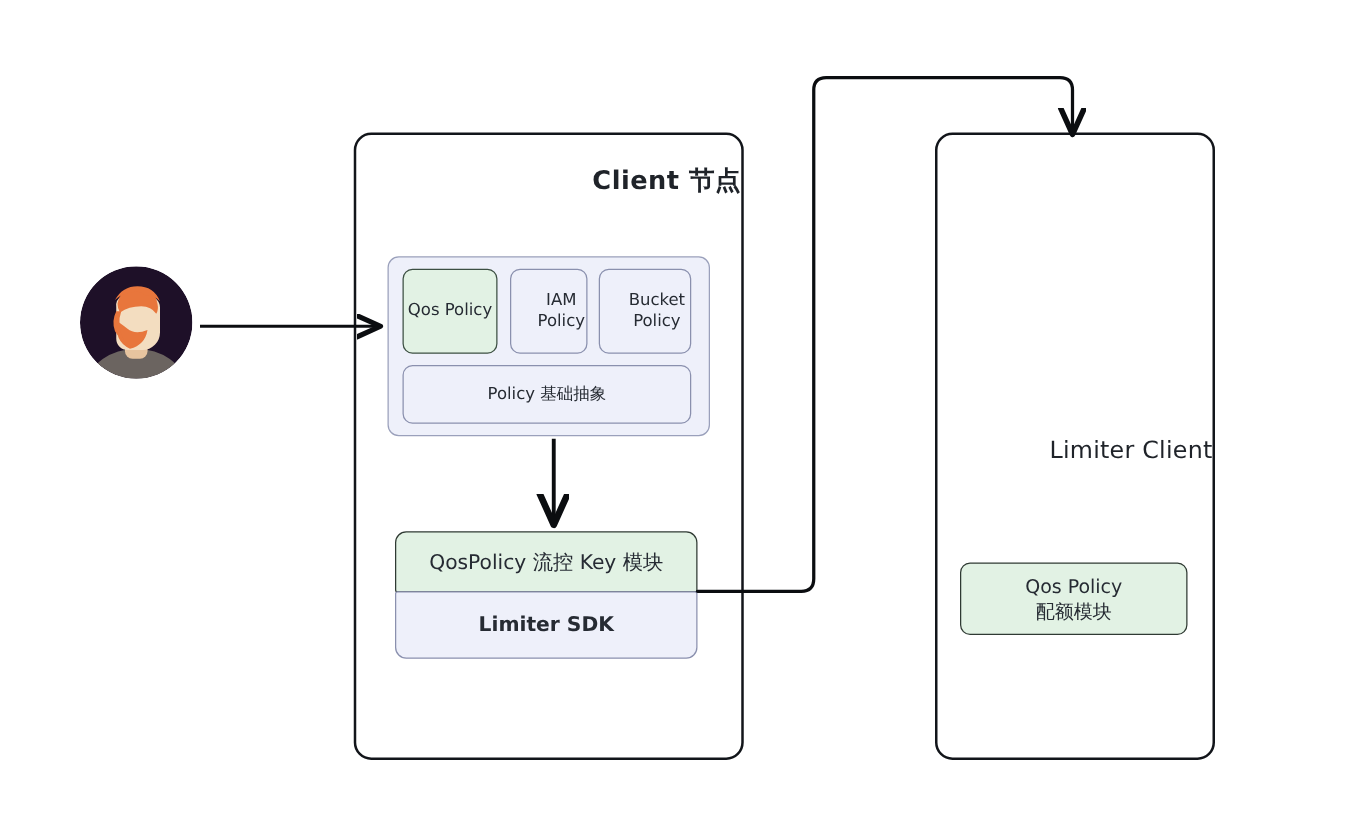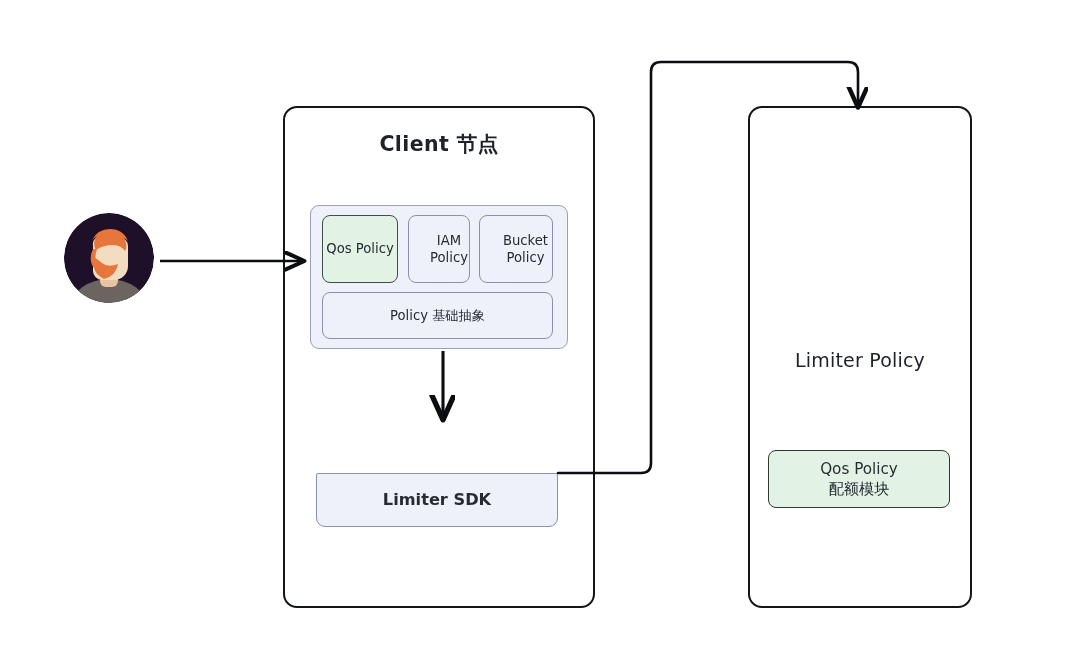--- a/index.html
+++ b/index.html
@@ -54,21 +54,21 @@
     border: 1.2px solid #2f3a44;
     border-radius: 8px;
   }
   .card.lav { background: #eef0fa; border-color: #8a90ae; }
   .card.green { background: #e2f2e4; border-color: #3c4f42; }
   .card.green-dark { background: #e2f2e4; border-color: #2f3a33; }
 
   .panel-title {
     position: absolute;
     width: 100%;
-    text-align: center;
+    text-align: right;
     color: #1f2329;
   }
   .title-bold { font-weight: 700; font-size: 20.5px; letter-spacing: 0.4px; }
   .title-reg  { font-weight: 400; font-size: 19px; letter-spacing: 0.2px; }
 
   .t13 { font-size: 13.2px; }
   .t15 { font-size: 15.2px; }
   .t16 { font-size: 16.2px; }
   .bold { font-weight: 700; }
 
@@ -160,27 +160,30 @@
 
   <div class="box card lav" style="left:479px; top:215px; width:74px; height:68px; flex-direction:column;padding-left:19px;">
     <span class="t13">Bucket</span>
     <span class="t13">Policy</span>
   </div>
 
   <div class="box card lav" style="left:322px; top:292px; width:231px; height:47px;">
     <span class="t13">Policy 基础抽象</span>
   </div>
 
+  <div class="box stack-top" style="left:316px; top:425px; width:242px; height:49px;">
+    <span class="t16">QosPolicy 流控 Key 模块</span>
+  </div>
 
   <div class="box stack-bottom" style="left:316px; top:473px; width:242px; height:54px;">
     <span class="t16 bold">Limiter SDK</span>
   </div>
 
   <div class="box panel" style="left:748px; top:106px; width:224px; height:502px;">
-    <div class="panel-title title-reg" style="top:240px;">Limiter Policy</div>
+    <div class="panel-title title-reg" style="top:240px;">Limiter Client</div>
   </div>
 
   <div class="box card green-dark" style="left:768px; top:450px; width:182px; height:58px; flex-direction:column;">
     <span class="t15">Qos Policy</span>
     <span class="t15">配额模块</span>
   </div>
 
 </div>
 
 </body></html>

